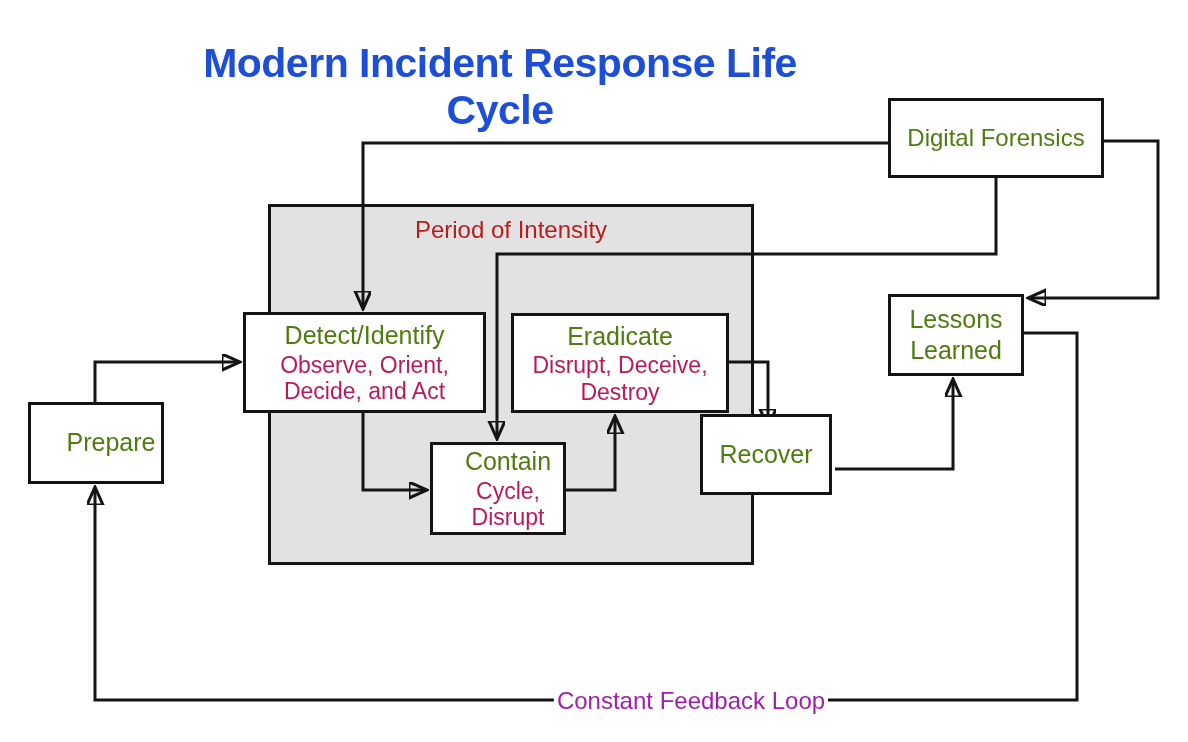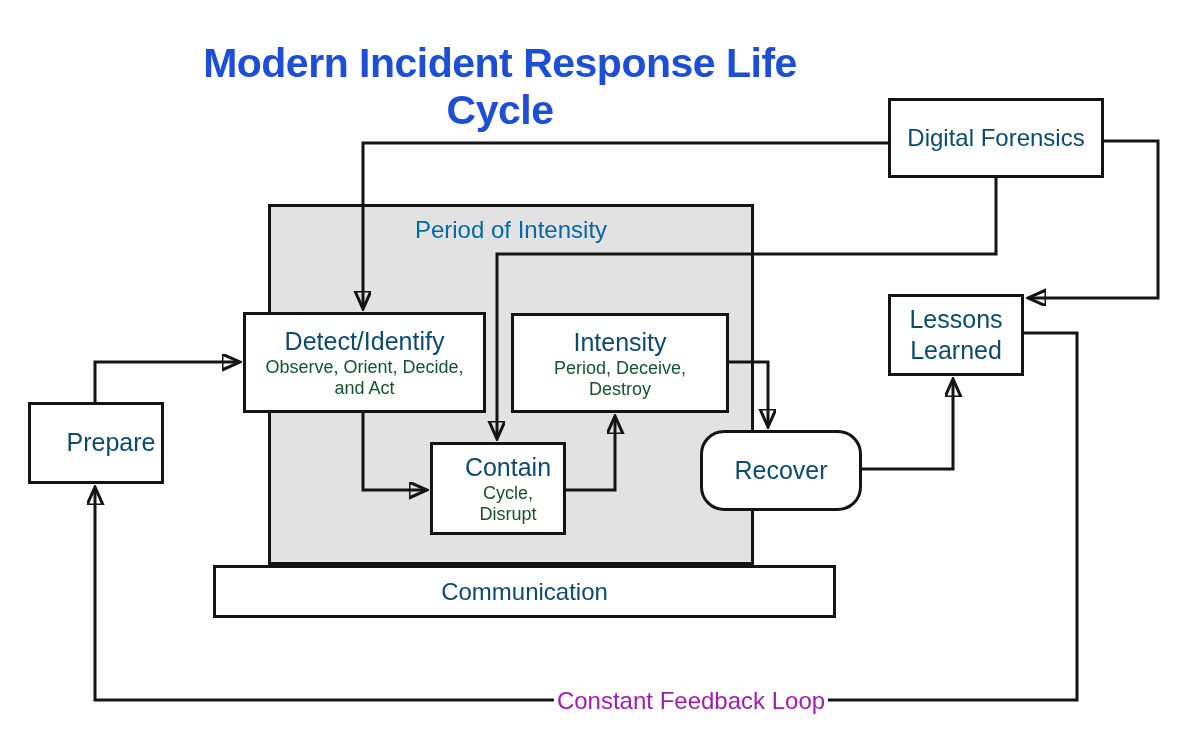--- a/index.html
+++ b/index.html
@@ -31,21 +31,21 @@
     width: 486px; height: 361px;
     background: #e2e2e2;
     border: 3px solid #141414;
     z-index: 1;
   }
   .intensity-label {
     position: absolute;
     left: 0; top: 9px; width: 100%;
     text-align: center;
     font-size: 24px;
-    color: #0369a1;
+    color: #b91c1c;
   }
 
   svg.edges {
     position: absolute;
     left: 0; top: 0;
     z-index: 2;
   }
   svg.edges path {
     fill: none;
     stroke: #141414;
@@ -56,30 +56,30 @@
     position: absolute;
     background: #ffffff;
     border: 3px solid #141414;
     display: flex;
     flex-direction: column;
     align-items: center;
     justify-content: center;
     text-align: center;
     z-index: 3;
   }
-  .node .label { font-size: 25px; line-height: 1.25; color: #0c4a6e; }
-  .node .sublabel { font-size: 18px; line-height: 1.15; color: #14532d; }
+  .node .label { font-size: 25px; line-height: 1.25; color: #4d7c0f; }
+  .node .sublabel { font-size: 23px; line-height: 1.15; color: #be185d; }
 
   .node-digital-forensics { left: 888px; top: 98px;  width: 216px; height: 80px; }
   .node-digital-forensics .label { font-size: 24px; }
   .node-detect   { left: 243px; top: 312px; width: 243px; height: 101px; padding: 0 16px; }
   .node-eradicate{ left: 511px; top: 313px; width: 218px; height: 100px; padding: 0 12px; }
   .node-contain  { left: 430px; top: 442px; width: 136px; height: 93px; padding-left: 20px; }
   .node-prepare  { left: 28px;  top: 402px; width: 136px; height: 82px; padding-left: 30px; }
-  .node-recover  { left: 700px; top: 430px; width: 162px; height: 81px; border-radius: 24px; }
+  .node-recover  { left: 700px; top: 414px; width: 132px; height: 81px; }
   .node-lessons  { left: 888px; top: 294px; width: 136px; height: 82px; padding: 0 6px; align-items: center; }
   .node-communication { left: 213px; top: 565px; width: 623px; height: 53px; }
   .node-communication .label { font-size: 24px; }
 
   .feedback-label {
     position: absolute;
     left: 691px; top: 701px;
     transform: translate(-50%, -50%);
     background: #ffffff;
     padding: 0 3px;
@@ -120,40 +120,37 @@
   <div class="node node-digital-forensics">
     <span class="label">Digital Forensics</span>
   </div>
 
   <div class="node node-detect">
     <span class="label">Detect/Identify</span>
     <span class="sublabel">Observe, Orient, Decide, and Act</span>
   </div>
 
   <div class="node node-eradicate">
-    <span class="label">Intensity</span>
-    <span class="sublabel">Period, Deceive, Destroy</span>
+    <span class="label">Eradicate</span>
+    <span class="sublabel">Disrupt, Deceive, Destroy</span>
   </div>
 
   <div class="node node-contain">
     <span class="label">Contain</span>
     <span class="sublabel">Cycle, Disrupt</span>
   </div>
 
   <div class="node node-prepare">
     <span class="label">Prepare</span>
   </div>
 
   <div class="node node-recover">
     <span class="label">Recover</span>
   </div>
 
   <div class="node node-lessons">
     <span class="label">Lessons Learned</span>
   </div>
 
-  <div class="node node-communication">
-    <span class="label">Communication</span>
-  </div>
 
   <div class="feedback-label">Constant Feedback Loop</div>
 
 </div>
 
 </body></html>

